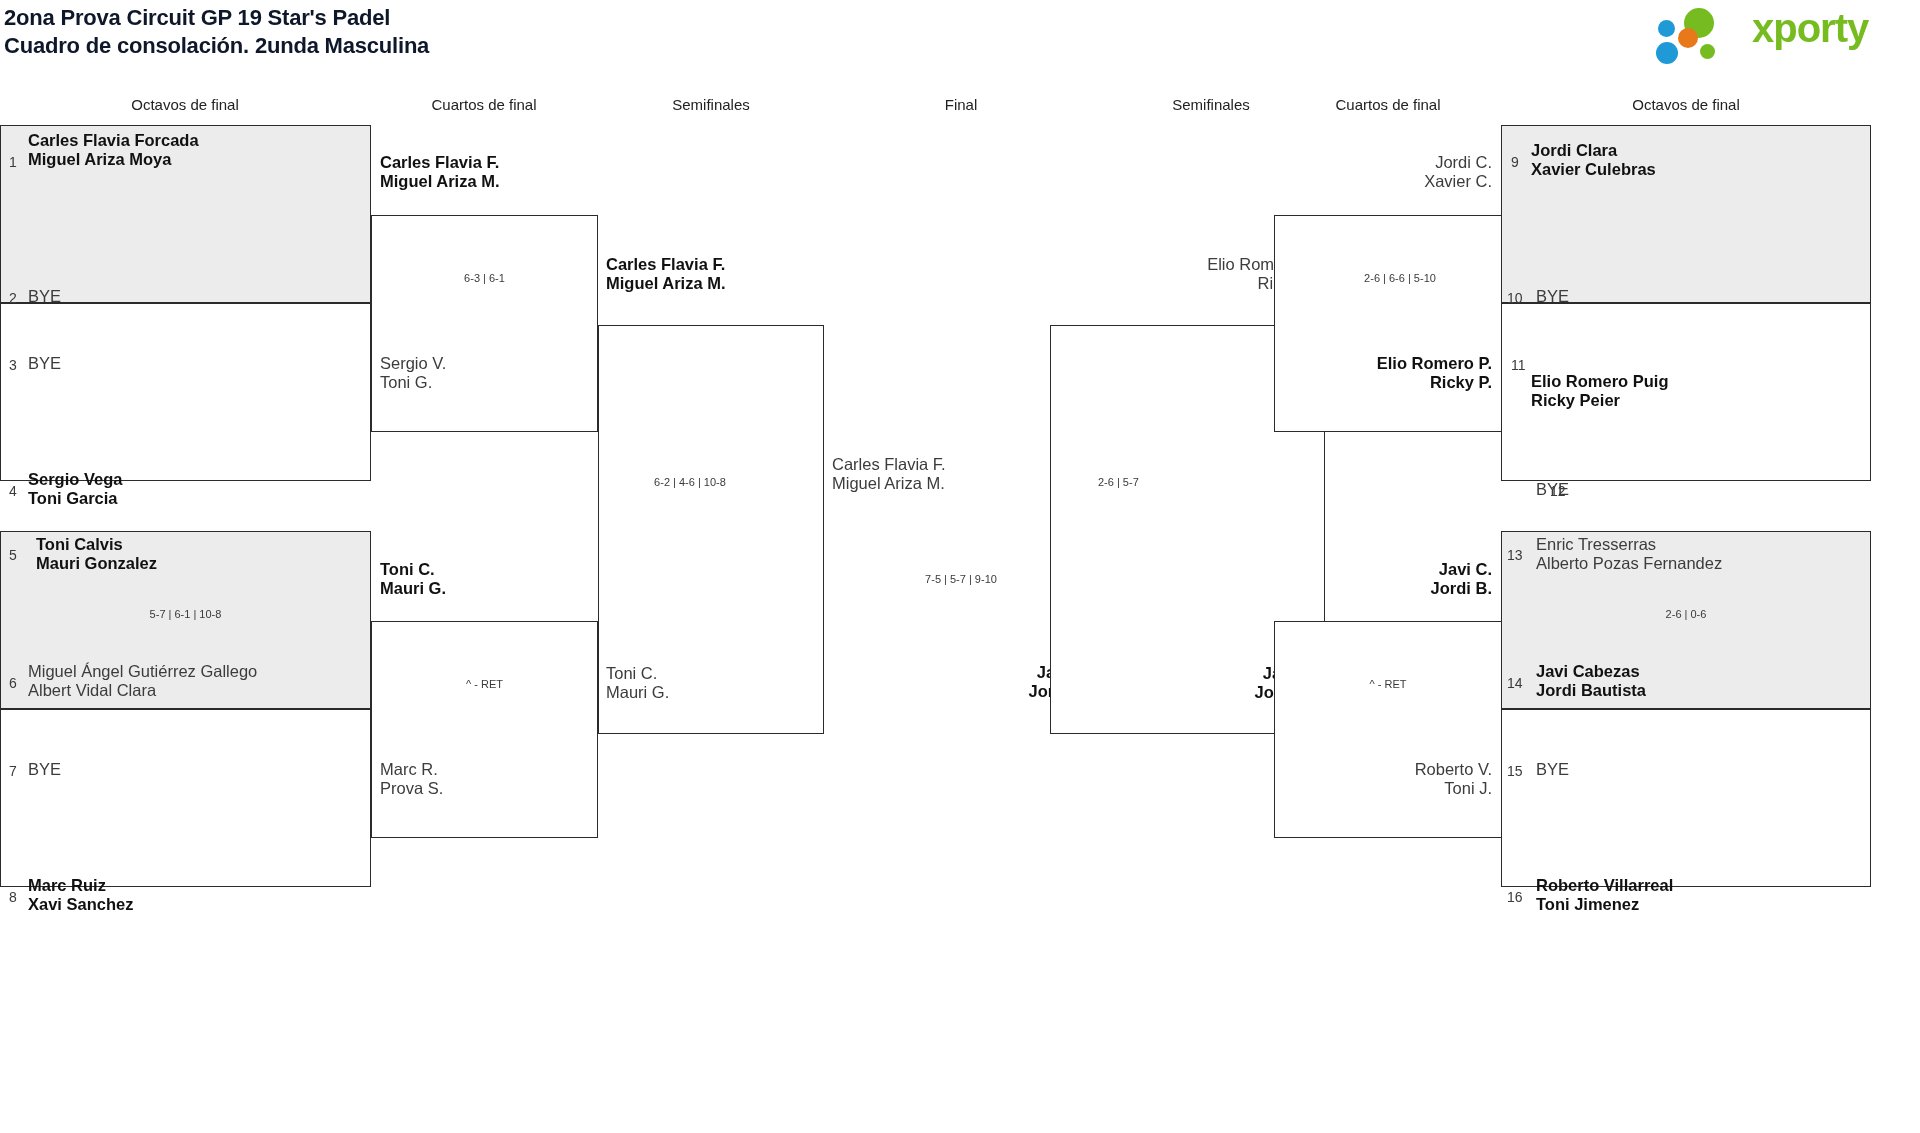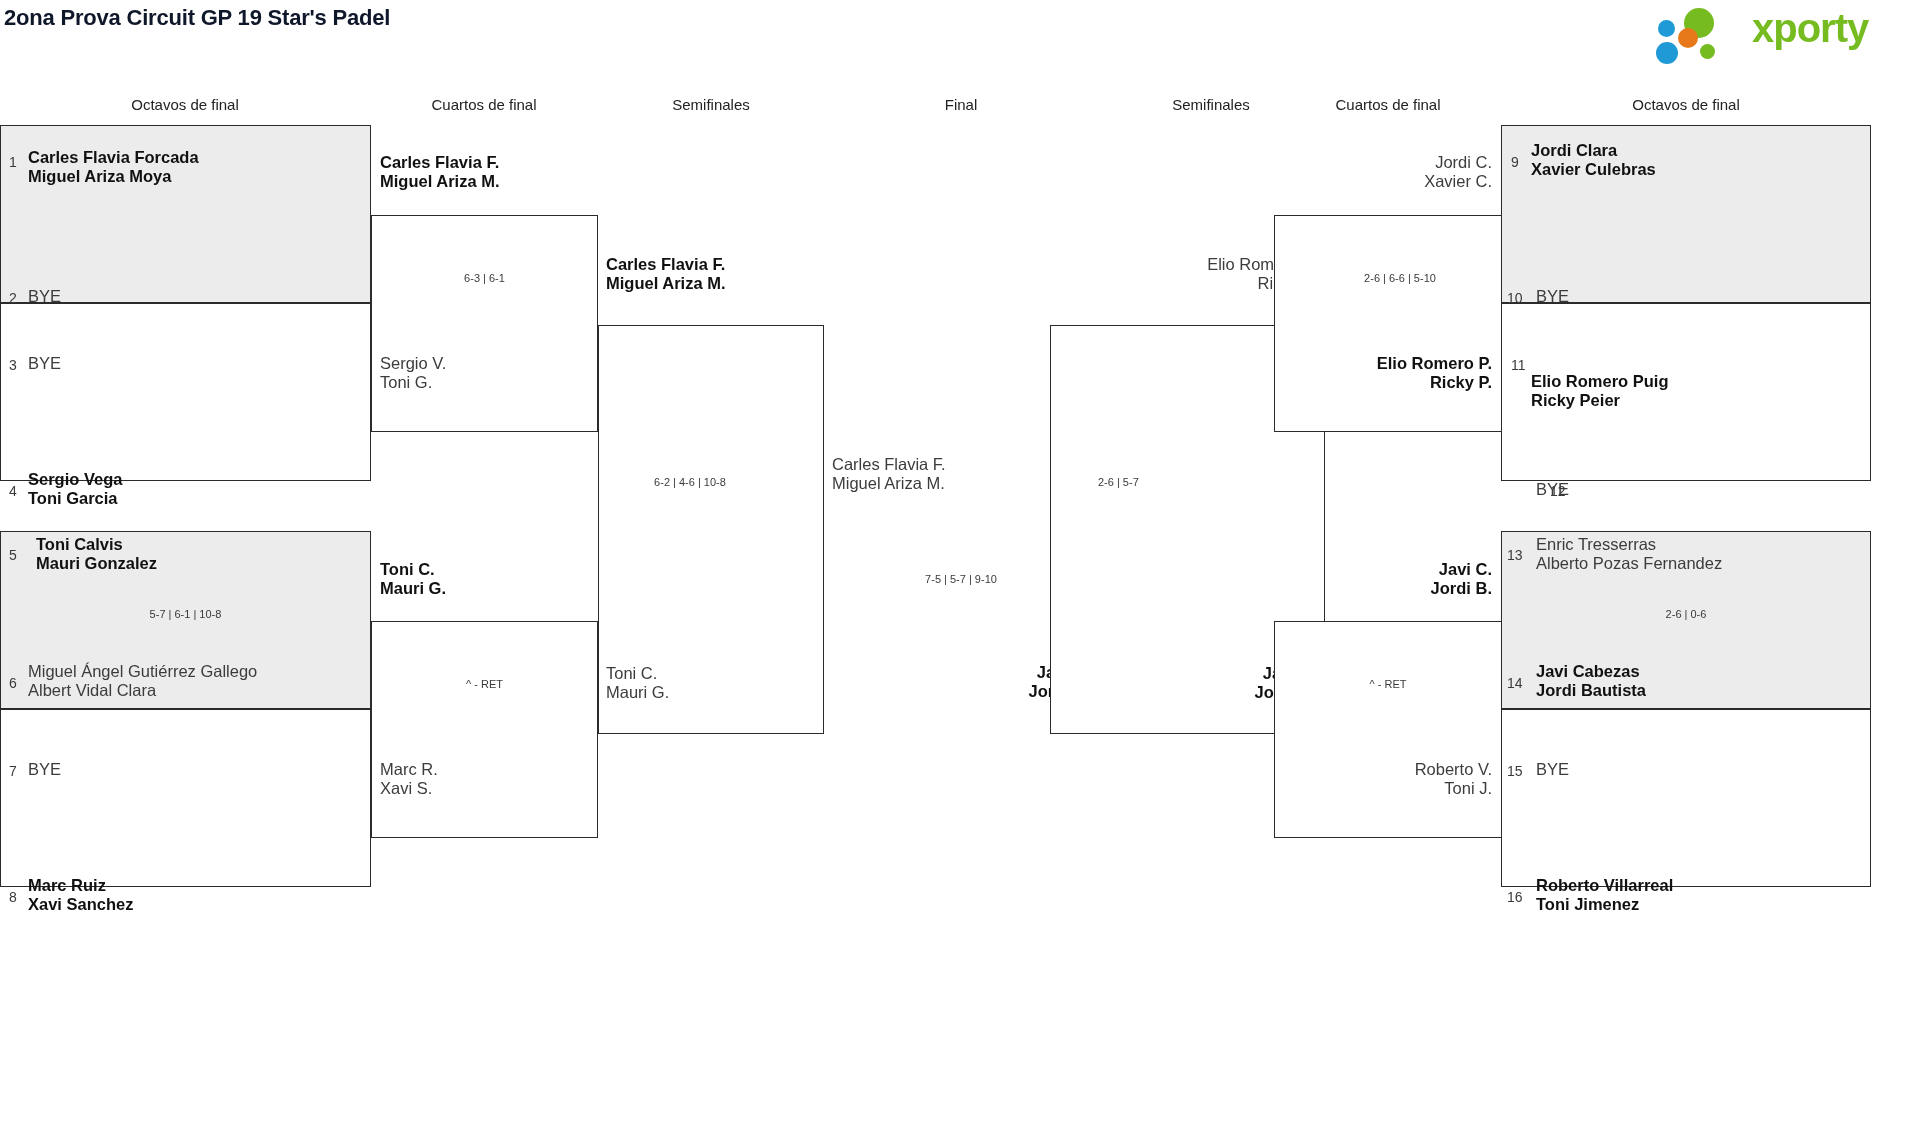--- a/index.html
+++ b/index.html
@@ -37,20 +37,21 @@
   .team.right { text-align:right; }
   .score {
     position:absolute; font-size:11px; color:#3a3a3a; white-space:nowrap; text-align:center;
   }
 </style>
 </head>
 <body>
 
 <div class="title-block">
   <div class="title-line">2ona Prova Circuit GP 19 Star's Padel</div>
+  <div class="title-line">Cuadro de consolación. 2unda Masculina</div>
 </div>
 
 <div class="logo">
   <span class="dot" style="left:2px;top:14px;width:17px;height:17px;background:#1f9ad6;"></span>
   <span class="dot" style="left:28px;top:2px;width:30px;height:30px;background:#76bc21;"></span>
   <span class="dot" style="left:22px;top:22px;width:20px;height:20px;background:#e8791a;"></span>
   <span class="dot" style="left:0px;top:36px;width:22px;height:22px;background:#1f9ad6;"></span>
   <span class="dot" style="left:44px;top:38px;width:15px;height:15px;background:#76bc21;"></span>
   <span class="logo-text">xporty</span>
 </div>
@@ -58,21 +59,21 @@
 <div class="round-head" style="left:0px;   width:370px;">Octavos de final</div>
 <div class="round-head" style="left:370px; width:228px;">Cuartos de final</div>
 <div class="round-head" style="left:598px; width:226px;">Semifinales</div>
 <div class="round-head" style="left:824px; width:274px;">Final</div>
 <div class="round-head" style="left:1098px;width:226px;">Semifinales</div>
 <div class="round-head" style="left:1274px;width:228px;">Cuartos de final</div>
 <div class="round-head" style="left:1502px;width:368px;">Octavos de final</div>
 
 <div class="bx shade" style="left:0px;top:125px;width:371px;height:178px;"></div>
 <div class="seed" style="left:9px;top:154px;">1</div>
-<div class="team win" style="left:28px;top:148px;">
+<div class="team win" style="left:28px;top:131px;">
   <div>Carles Flavia Forcada</div>
   <div>Miguel Ariza Moya</div>
 </div>
 <div class="seed" style="left:9px;top:290px;">2</div>
 <div class="team" style="left:28px;top:287px;">
   <div>BYE</div>
 </div>
 
 <div class="bx plain" style="left:0px;top:303px;width:371px;height:178px;"></div>
 <div class="seed" style="left:9px;top:357px;">3</div>
@@ -121,21 +122,21 @@
 </div>
 
 <div class="team win" style="left:380px;top:560px;">
   <div>Toni C.</div>
   <div>Mauri G.</div>
 </div>
 <div class="bx plain" style="left:371px;top:621px;width:227px;height:217px;"></div>
 <div class="score" style="left:371px;top:678px;width:227px;">^ - RET</div>
 <div class="team" style="left:380px;top:760px;">
   <div>Marc R.</div>
-  <div>Xavi S.</div>
+  <div>Prova S.</div>
 </div>
 
 <div class="team win" style="left:606px;top:255px;">
   <div>Carles Flavia F.</div>
   <div>Miguel Ariza M.</div>
 </div>
 <div class="bx plain" style="left:598px;top:325px;width:226px;height:409px;"></div>
 <div class="score" style="left:598px;top:476px;width:184px;text-align:center;">6-2 | 4-6 | 10-8</div>
 <div class="team" style="left:606px;top:664px;">
   <div>Toni C.</div>

